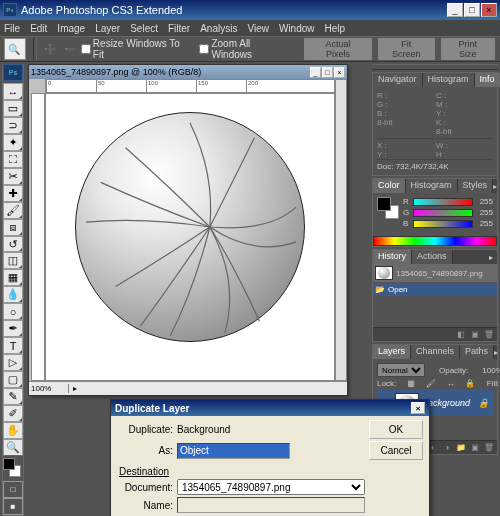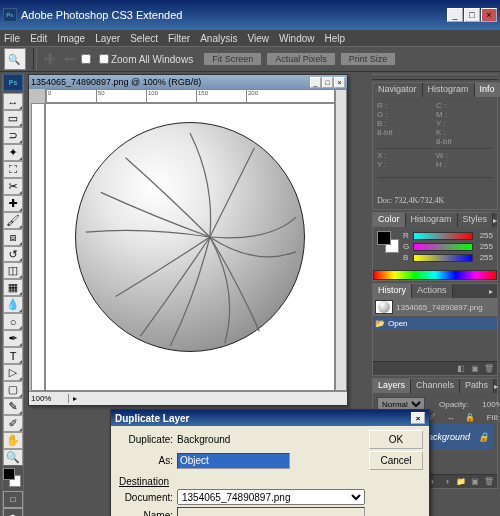--- a/index.html
+++ b/index.html
@@ -1,18 +1,18 @@
 <!DOCTYPE html>
 <html><head>
 <meta charset="utf-8">
 <style>
   * { box-sizing: border-box; margin: 0; padding: 0; user-select: none; }
   body { font-family: Tahoma, sans-serif; font-size: 10px; background: #535353; width: 500px; height: 516px; overflow: hidden; }
 
-  .titlebar { background: linear-gradient(#0a246a, #3a6ea5); color: #fff; height: 30px; display: flex; align-items: center; padding: 0 3px; font-size: 11px; }
+  .titlebar { background: linear-gradient(#0a246a, #3a6ea5); color: #fff; height: 20px; display: flex; align-items: center; padding: 0 3px; font-size: 11px; }
   .titlebar .ps-icon { width: 14px; height: 14px; background: #1a3a6a; border: 1px solid #3a5a8a; margin-right: 4px; display: flex; align-items: center; justify-content: center; font-size: 6px; color: #4ac; font-weight: bold; }
   .titlebar .title-text { flex: 1; }
   .titlebar .wbtn { width: 16px; height: 14px; background: #eee; border: 1px outset #fff; margin-left: 1px; display: flex; align-items: center; justify-content: center; font-size: 9px; color: #000; }
   .titlebar .wbtn.close { background: #c75050; }
 
   .menubar { background: #464646; height: 16px; display: flex; align-items: center; padding: 0 4px; color: #ddd; font-size: 10px; }
   .menubar span { margin-right: 10px; cursor: default; }
 
   .optionsbar { background: #535353; height: 26px; border-top: 1px solid #666; border-bottom: 1px solid #333; display: flex; align-items: center; padding: 0 4px; color: #ddd; }
   .optionsbar .optbtn { width: 22px; height: 22px; background: #eee; border: 1px solid #888; margin-right: 4px; display: flex; align-items: center; justify-content: center; }
@@ -122,27 +122,28 @@
   <span>Help</span>
 </div>
 
 <div class="optionsbar">
   <span class="optbtn">🔍</span>
   <span class="divider"></span>
   <span style="padding:4px;">➕</span>
   <span style="padding:4px;">➖</span>
   <label class="chk">
       <input type="checkbox" style="">
+      <span>Resize Windows To Fit</span>
     </label>
   <label class="chk">
       <input type="checkbox" style="">
       <span>Zoom All Windows</span>
     </label>
+  <button class="pillbtn">Actual Pixels</button>
   <button class="pillbtn">Fit Screen</button>
-  <button class="pillbtn">Actual Pixels</button>
   <button class="pillbtn">Print Size</button>
 </div>
 
 <div class="main">
 
   <div class="toolbox">
     <span class="ps-small-icon">Ps</span>
     <span class="tool">↔<span class="arrow-mark"></span></span>
     <span class="tool">▭<span class="arrow-mark"></span></span>
     <span class="tool">⊃<span class="arrow-mark"></span></span>
@@ -250,21 +251,21 @@
         <span class="tab active">Info</span>
 
       </div>
       <div class="panel-body">
         <div class="info-grid">
           <div><span>R :</span><br><span>G :</span><br><span>B :</span><br><span>8-bit</span></div>
           <div><span>C :</span><br><span>M :</span><br><span>Y :</span><br><span>K :</span><br><span>8-bit</span></div>
           <div style="border-top:1px solid #444;padding-top:2px;"><span>X :</span><br><span>Y :</span></div>
           <div style="border-top:1px solid #444;padding-top:2px;"><span>W :</span><br><span>H :</span></div>
         </div>
-        <div style="border-top:1px solid #444;margin-top:8px;padding-top:18px;font-family:Liberation Serif, serif;">Doc: 732,4K/732,4K</div>
+        <div style="border-top:1px solid #444;margin-top:0;padding-top:2px;">Doc: 732,4K/732,4K</div>
       </div>
     </div>
 
     <div class="panel">
       <div class="tabbar">
         <span class="tab active">Color</span>
         <span class="tab">Histogram</span>
         <span class="tab">Styles</span>
         <span class="menu">▸</span>
       </div>

